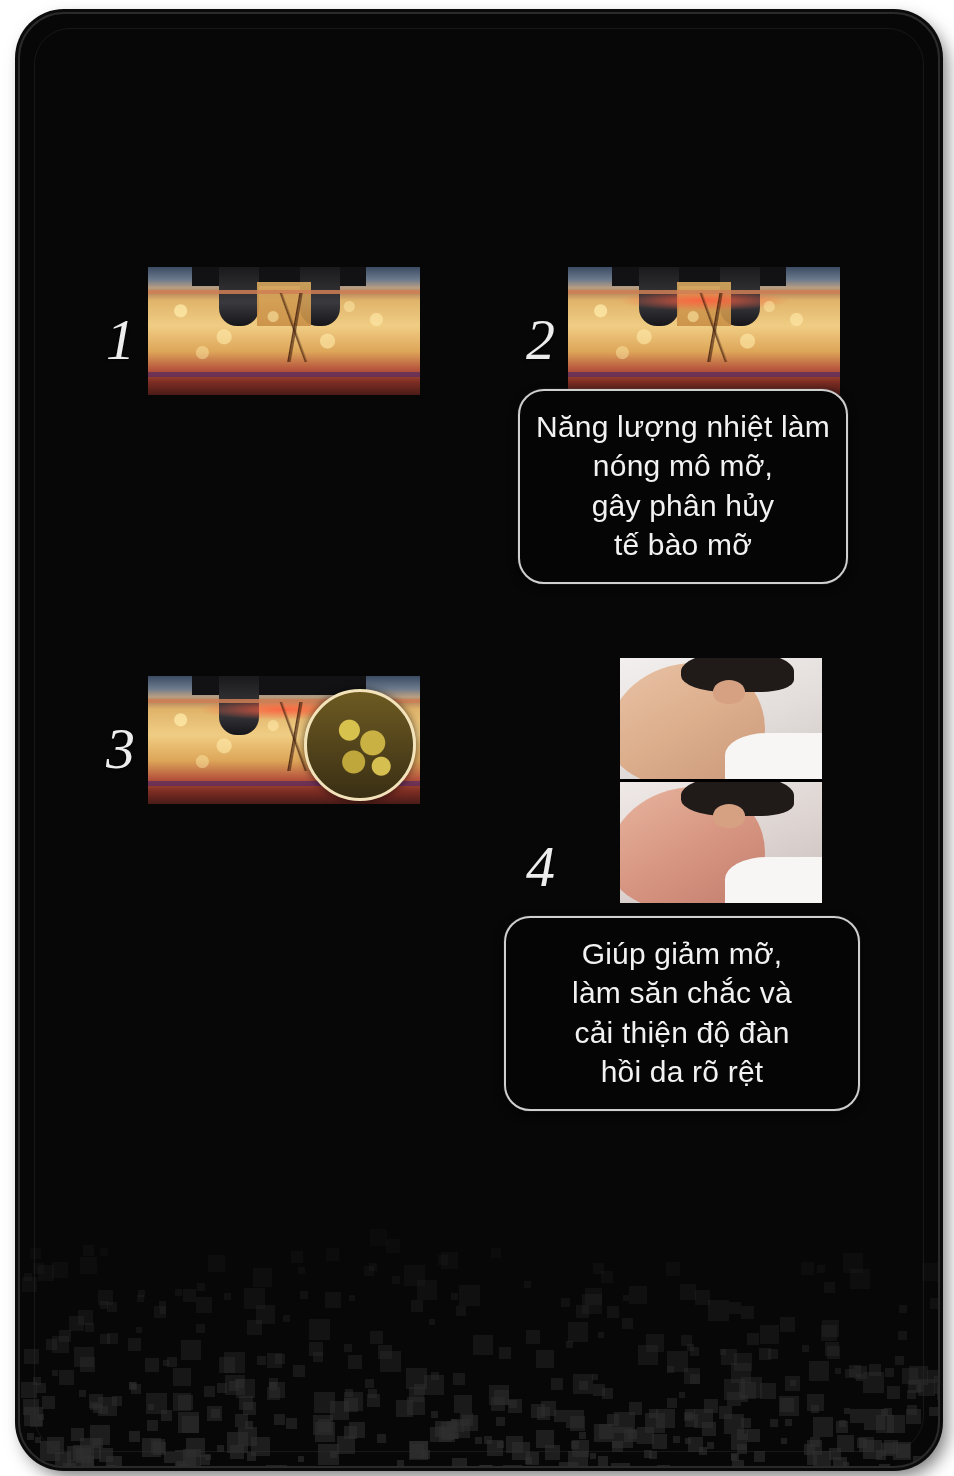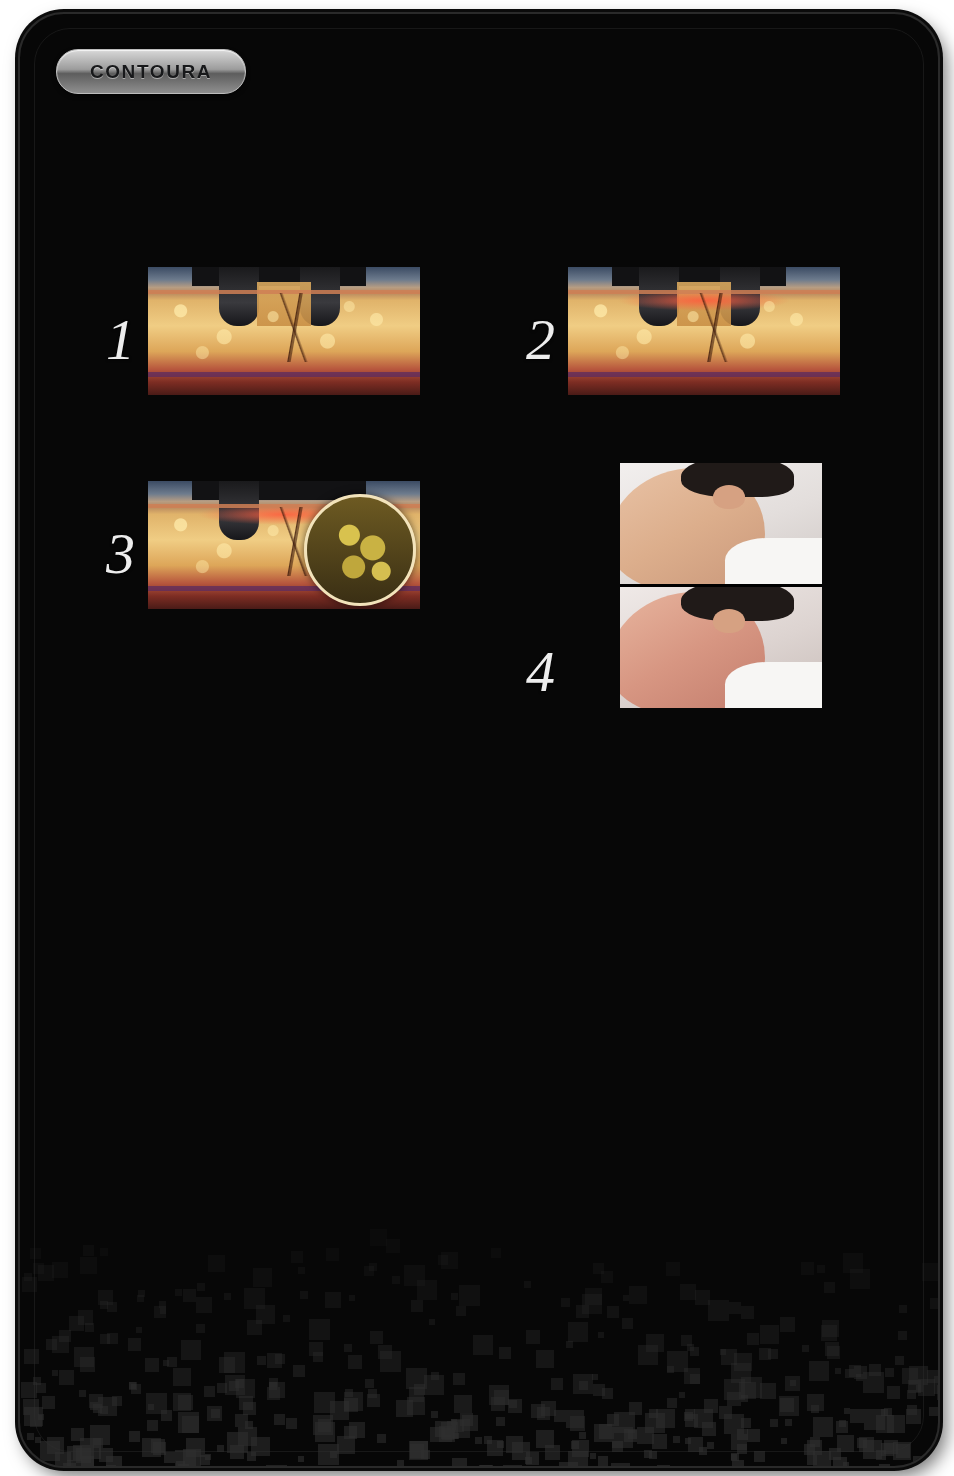--- a/index.html
+++ b/index.html
@@ -303,23 +303,20 @@
   .px {
     position: absolute;
     background: #2f2f2f;
   }
 </style>
 </head>
 <body>
 
 <div class="poster">
 
-  <div class="brand">
-    <span class="brand-text">CONTOURA</span>
-  </div>
 
   <div class="grid">
 
     <div class="row">
 
       <div class="cell">
         <div class="step-head">
           <div class="step-num">1</div>
           <div class="thumb">
             <div class="tissue">
@@ -346,20 +343,24 @@
               <div class="nozzle r"></div>
               <div class="suction"></div>
               <div class="glow"></div>
               <div class="skinline"></div>
               <div class="fatdots"></div>
               <div class="fissure"></div>
               <div class="vessel"></div>
             </div>
           </div>
         </div>
+        <div class="caption c2" style="white-space: pre-line;">Năng lượng nhiệt làm
+nóng mô mỡ,
+gây phân hủy
+tế bào mỡ</div>
       </div>
 
     </div>
 
     <div class="spacer-row2"></div>
 
     <div class="row">
 
       <div class="cell">
         <div class="step-head">
@@ -392,20 +393,24 @@
               </div>
               <div class="ba-half after">
                 <div class="ba-face"></div>
                 <div class="ba-hair"></div>
                 <div class="ba-ear"></div>
                 <div class="ba-shirt"></div>
               </div>
             </div>
           </div>
         </div>
+        <div class="caption c4" style="white-space: pre-line;">Giúp giảm mỡ,
+làm săn chắc và
+cải thiện độ đàn
+hồi da rõ rệt</div>
       </div>
 
     </div>
   </div>
 
   <div class="pixels" id="pixels">
       <div class="px" style="left: 348px; top: 163px; width: 9px; height: 9px; opacity: 0.47;"></div>
       <div class="px" style="left: 4px; top: 47px; width: 8px; height: 8px; opacity: 0.21;"></div>
       <div class="px" style="left: 218px; top: 201px; width: 19px; height: 19px; opacity: 0.56;"></div>
       <div class="px" style="left: 455px; top: 211px; width: 7px; height: 7px; opacity: 0.58;"></div>

